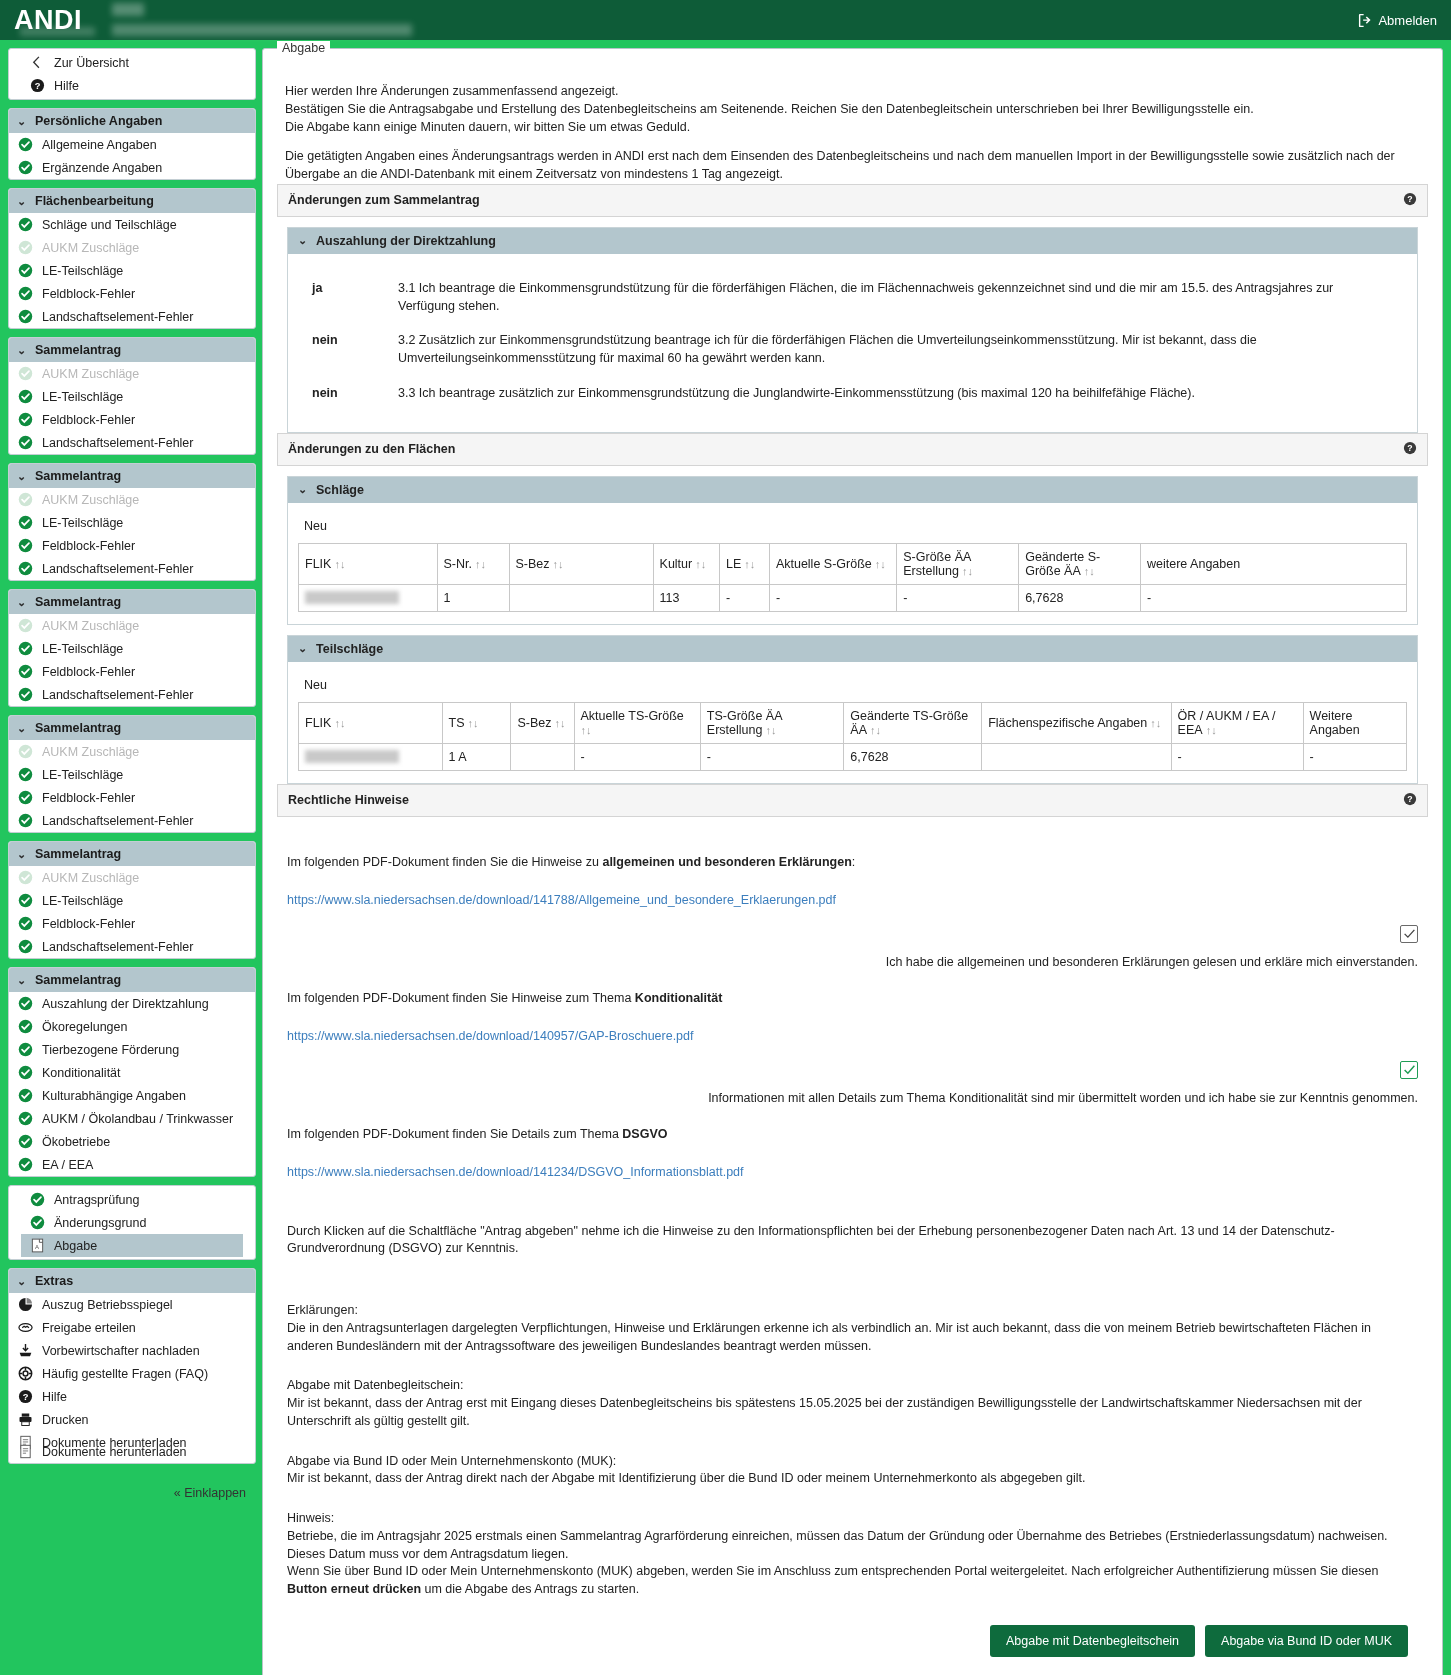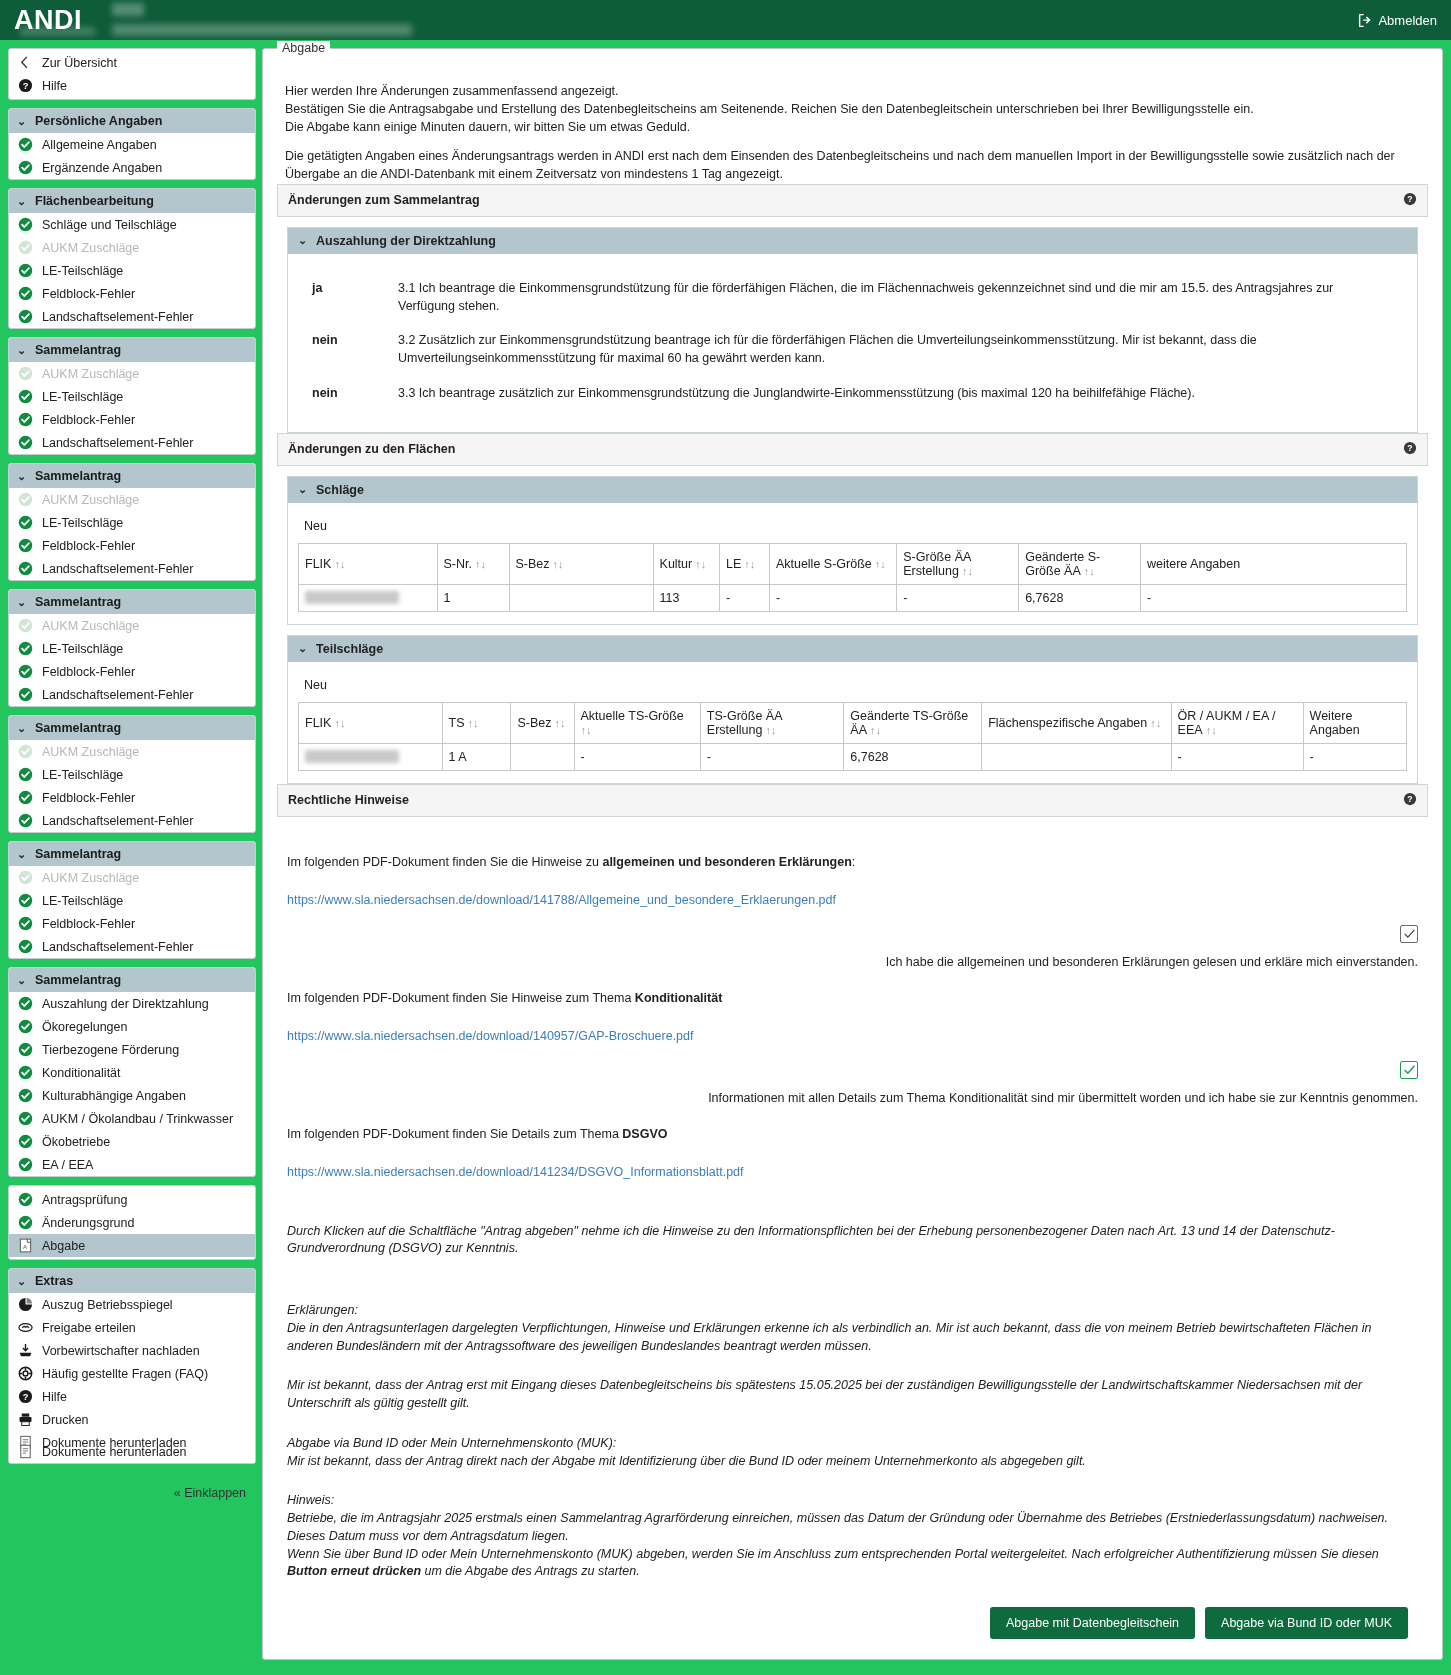--- a/index.html
+++ b/index.html
@@ -118,21 +118,21 @@
     padding: 4px 8px 4px 9px;
     font-size: 12.5px;
     color: #212121;
     cursor: pointer;
     white-space: nowrap;
   }
   .nav-item.muted { color: #b7b7b7; }
   .nav-item.active { background: #b3c6cd; }
   .ico { width: 15px; height: 15px; flex: 0 0 15px; display: inline-flex; align-items: center; justify-content: center; }
   .ico svg { width: 15px; height: 15px; }
-  .plain-group { border: 1px solid #c3ced3; border-radius: 3px; margin-bottom: 8px; background:#fff; padding: 2px 0; }
+  .plain-group { border: 1px solid #c3ced3; border-radius: 3px; margin-bottom: 8px; background:#fff; padding: 2px 12px; }
   .collapse-row {
     text-align: right;
     padding: 14px 10px 6px 0;
     font-size: 12.5px;
     color: #333;
     cursor: pointer;
   }
 
   
   .para { line-height: 1.42; margin: 0 0 0 8px; }
@@ -215,21 +215,21 @@
     width: 18px; height: 18px; flex: 0 0 18px;
     border: 1px solid #6a6a6a;
     background: #fff;
     border-radius: 2px;
     display: flex; align-items: center; justify-content: center;
     cursor: pointer;
   }
   .cb.green { border-color: #1f9d55; }
   .cb svg { width: 13px; height: 13px; }
   .legal-gap { height: 22px; }
-  .legal-para { line-height: 1.42; margin-bottom: 0; font-style: italic; }
+  .legal-para { line-height: 1.42; margin-bottom: 0; }
   .btn-row {
     display: flex;
     justify-content: flex-end;
     gap: 10px;
     padding: 26px 10px 6px 10px;
   }
   .btn {
     background: #0e6b3d;
     color: #fff;
     border: none;
@@ -976,20 +976,21 @@
         <div class="legal-gap"></div>
         <div class="legal-gap"></div>
         <div class="legal-para">Durch Klicken auf die Schaltfläche "Antrag abgeben" nehme ich die Hinweise zu den Informationspflichten bei der Erhebung personenbezogener Daten nach Art. 13 und 14 der Datenschutz-Grundverordnung (DSGVO) zur Kenntnis.</div>
 
         <div class="legal-gap"></div>
         <div class="legal-gap"></div>
         <div id="legal-sections">
             <div class="legal-para">Erklärungen:</div>
             <div class="legal-para">Die in den Antragsunterlagen dargelegten Verpflichtungen, Hinweise und Erklärungen erkenne ich als verbindlich an. Mir ist auch bekannt, dass die von meinem Betrieb bewirtschafteten Flächen in anderen Bundesländern mit der Antragssoftware des jeweiligen Bundeslandes beantragt werden müssen.</div>
             <div class="legal-gap"></div>
+            <div class="legal-para">Abgabe mit Datenbegleitschein:</div>
             <div class="legal-para">Mir ist bekannt, dass der Antrag erst mit Eingang dieses Datenbegleitscheins bis spätestens 15.05.2025 bei der zuständigen Bewilligungsstelle der Landwirtschaftskammer Niedersachsen mit der Unterschrift als gültig gestellt gilt.</div>
             <div class="legal-gap"></div>
             <div class="legal-para">Abgabe via Bund ID oder Mein Unternehmenskonto (MUK):</div>
             <div class="legal-para">Mir ist bekannt, dass der Antrag direkt nach der Abgabe mit Identifizierung über die Bund ID oder meinem Unternehmerkonto als abgegeben gilt.</div>
             <div class="legal-gap"></div>
           </div>
 
         <div class="legal-para">Hinweis:</div>
         <div class="legal-para">Betriebe, die im Antragsjahr 2025 erstmals einen Sammelantrag Agrarförderung einreichen, müssen das Datum der Gründung oder Übernahme des Betriebes (Erstniederlassungsdatum) nachweisen. Dieses Datum muss vor dem Antragsdatum liegen.</div>
         <div class="legal-para">

